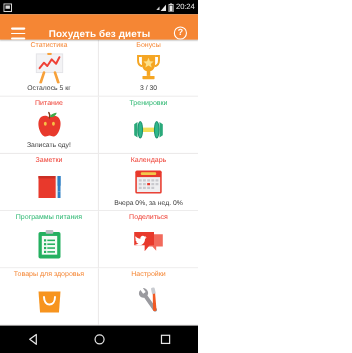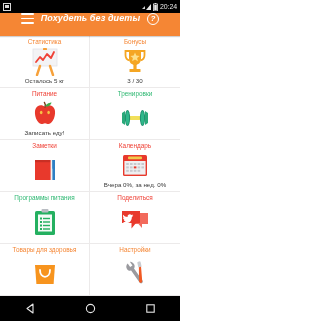--- a/index.html
+++ b/index.html
@@ -18,24 +18,24 @@
     padding:0 3px;
   }
   .sb-left { display:flex; align-items:center; gap:2px; }
   .sb-right { display:flex; align-items:center; gap:2px; }
   .sb-time { font-size:7px; letter-spacing:-0.1px; color:#e8e8e8; }
   .sb-ico { display:block; }
 
   
   .appbar {
     height:23px; background:#f58634;
-    display:flex; align-items:flex-start; justify-content:space-between;
-    padding:0 21px;
+    display:flex; align-items:flex-end; justify-content:space-between;
+    padding:0 10px;
     box-shadow:0 1px 1px rgba(0,0,0,.18);
-    position:relative; z-index:3;font-style:italic;
+    position:relative; z-index:3;
   }
   .hamburger { width:13px; height:11px; display:flex; flex-direction:column; justify-content:space-between; cursor:pointer; }
   .hamburger span { display:block; height:1.6px; background:#fff; border-radius:1px; }
   .appbar-title { font-size:9px; font-weight:bold; color:#fff; letter-spacing:0.1px; }
   .help-icon {
     width:12px; height:12px; border:1.3px solid #fff; border-radius:50%;
     color:#fff; font-size:8px; font-weight:bold;
     display:flex; align-items:center; justify-content:center; line-height:1;
   }
 

